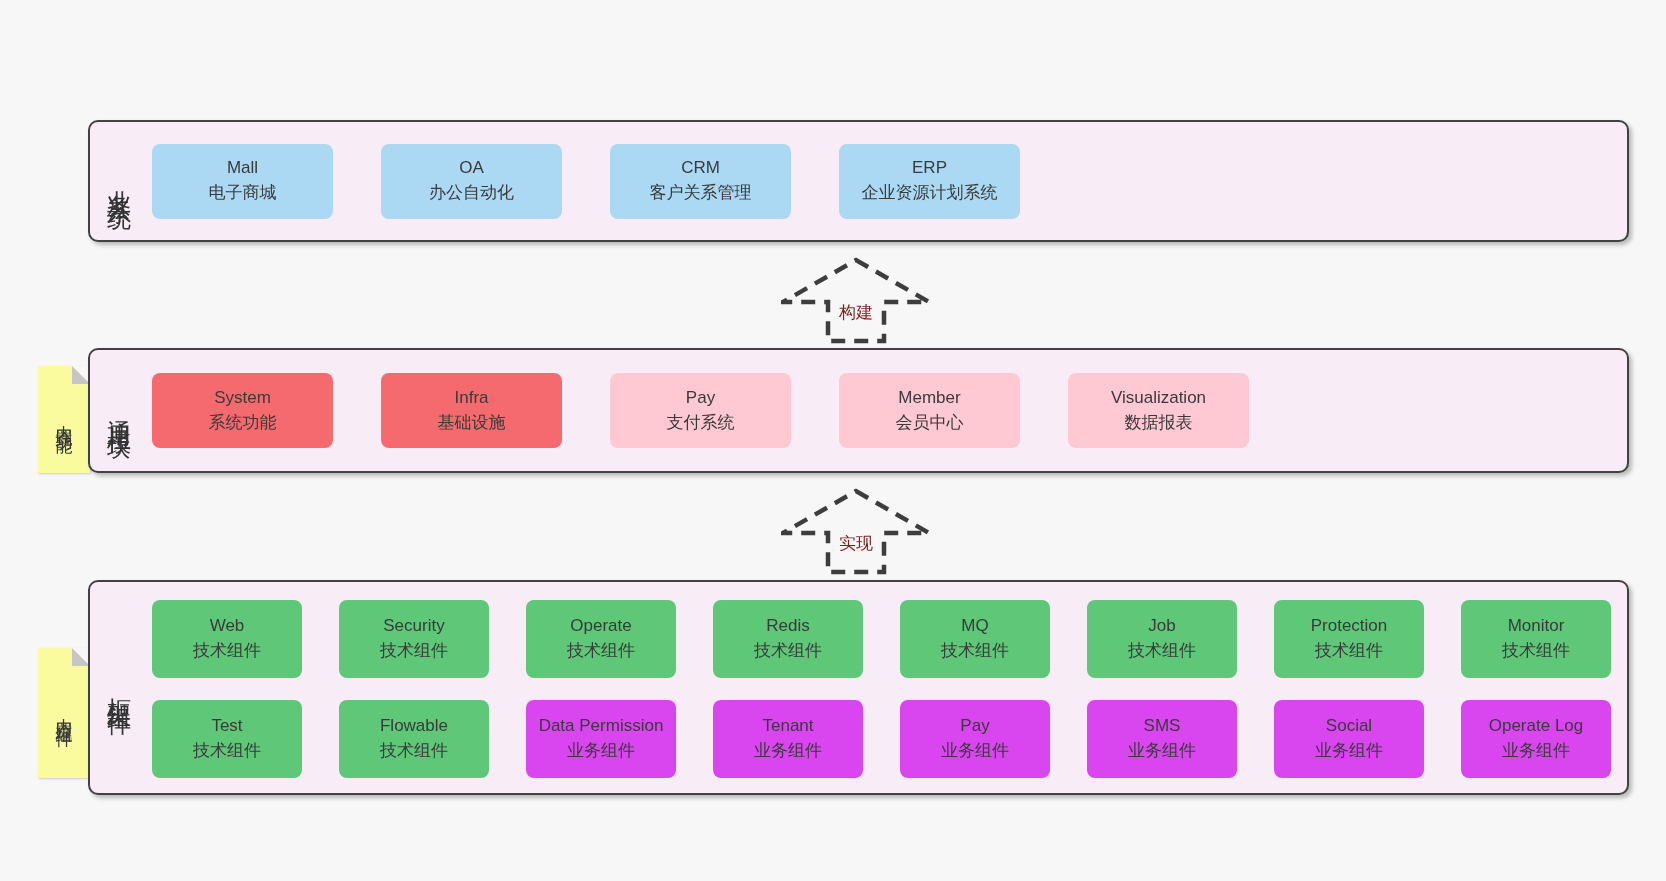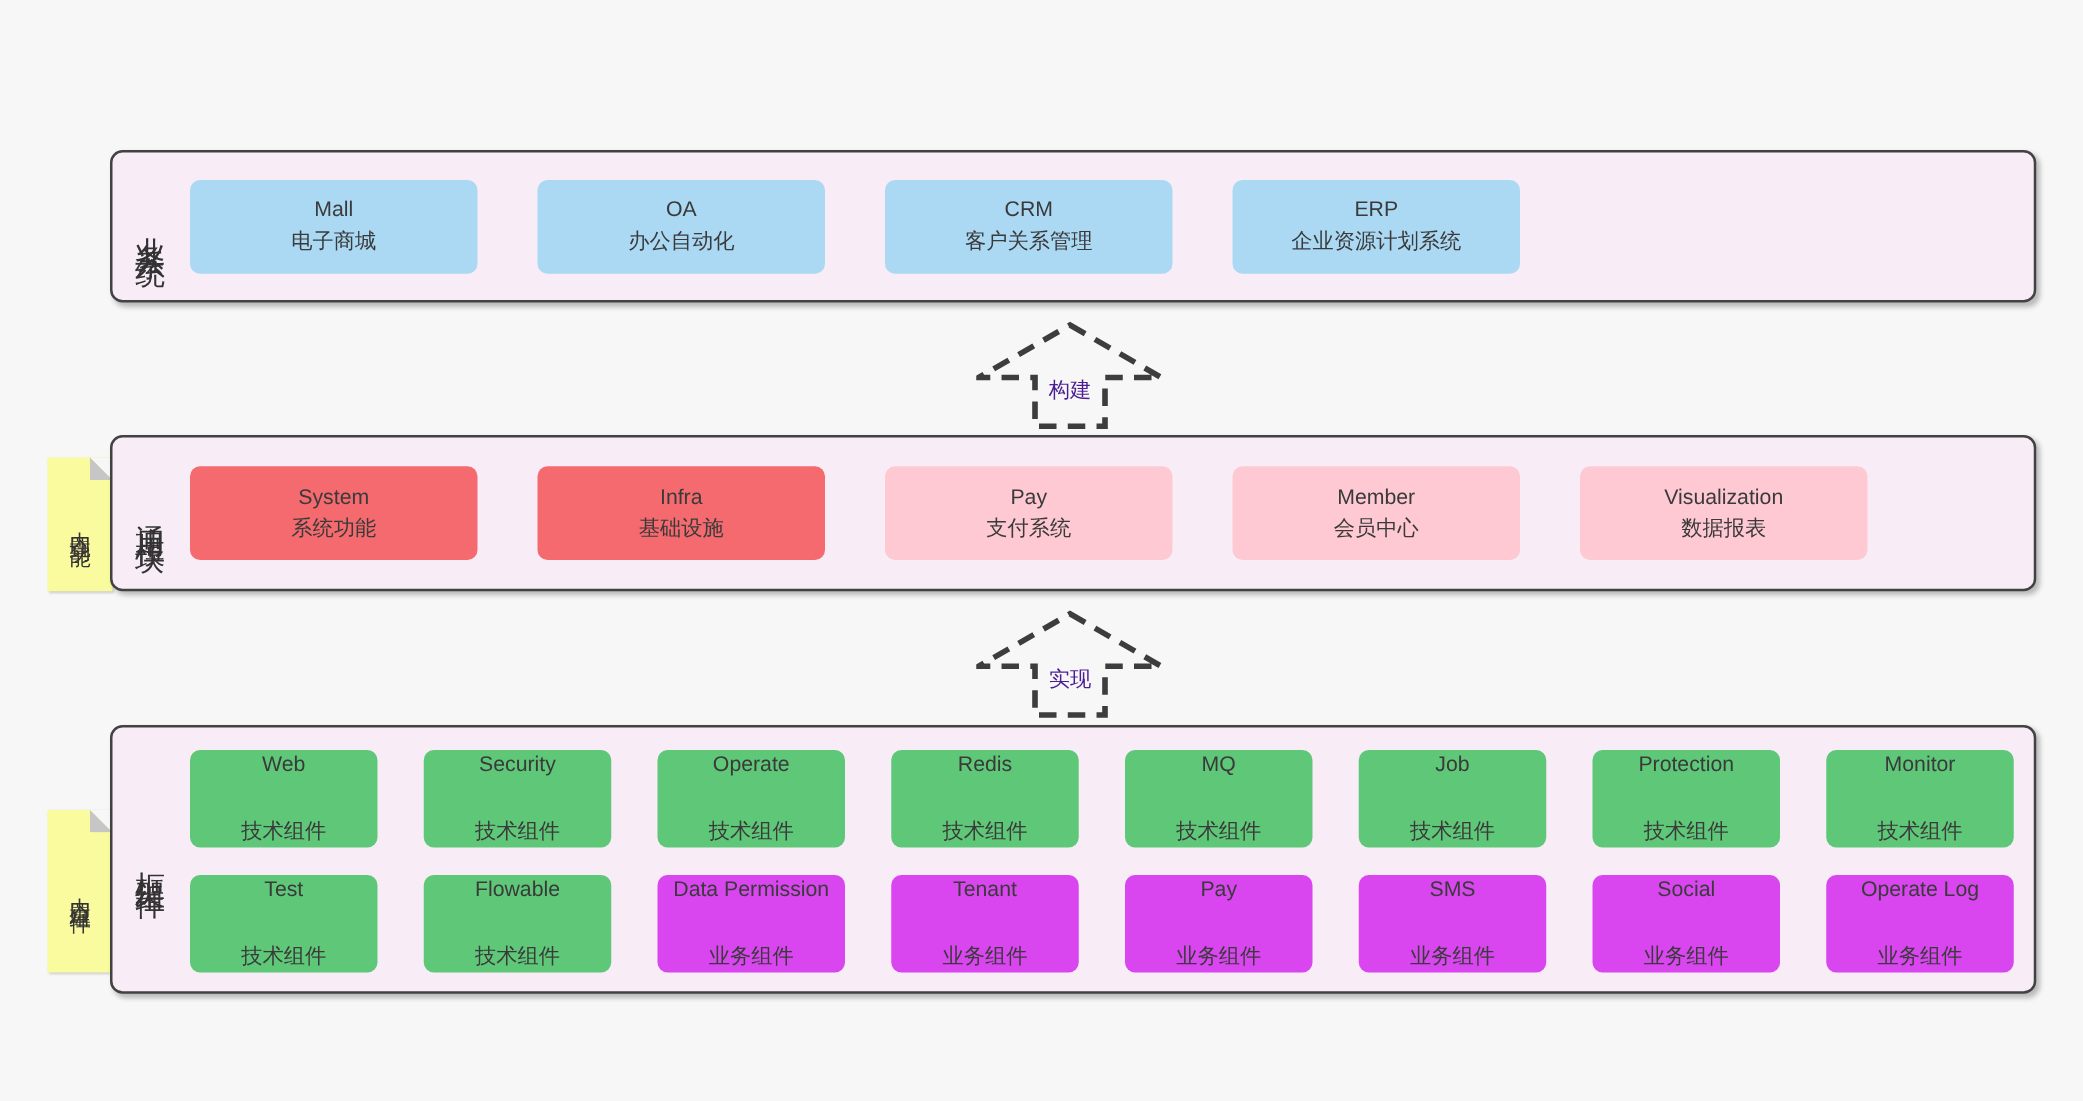--- a/index.html
+++ b/index.html
@@ -62,22 +62,22 @@
     display: flex;
     flex-direction: column;
     justify-content: center;
     align-items: center;
     text-align: center;
     border-radius: 8px;
     font-size: 17px;
     line-height: 1.45;
     color: #3a3a3a;
   }
-  .box.w6 { width: 230px; height: 75px; }
-  .box.w8 { width: 150px; height: 78px; justify-content: space-between; }
+  .box.w6 { width: 181px; height: 75px; }
+  .box.w8 { width: 150px; height: 78px; }
   .box.w8 .en { max-width: 126px; }
 
   .c-blue   { background: #abd9f4; }
   .c-red    { background: #f56a6e; }
   .c-pink   { background: #fec9d2; }
   .c-green  { background: #5ec878; }
   .c-lgreen { background: #d946ef; }
 
   
   .sticky {
@@ -124,21 +124,21 @@
   #arrow-build { left: 781px; top: 256px; }
   #arrow-impl  { left: 781px; top: 487px; }
   .arrow svg { display: block; width: 100%; height: 100%; }
   .arrow-label {
     position: absolute;
     left: 50%; top: 56px;
     transform: translate(-50%, -50%);
     background: #f7f7f7;
     padding: 2px 4px;
     font-size: 17px;
-    color: #4c1d95;
+    color: #7f1d1d;
     white-space: nowrap;
   }
 </style>
 </head>
 <body>
 
 <div class="layer" id="layer-business">
   <div class="vlabel">业务系统</div>
   <div class="boxes-row">
     <div class="box w6 c-blue">

